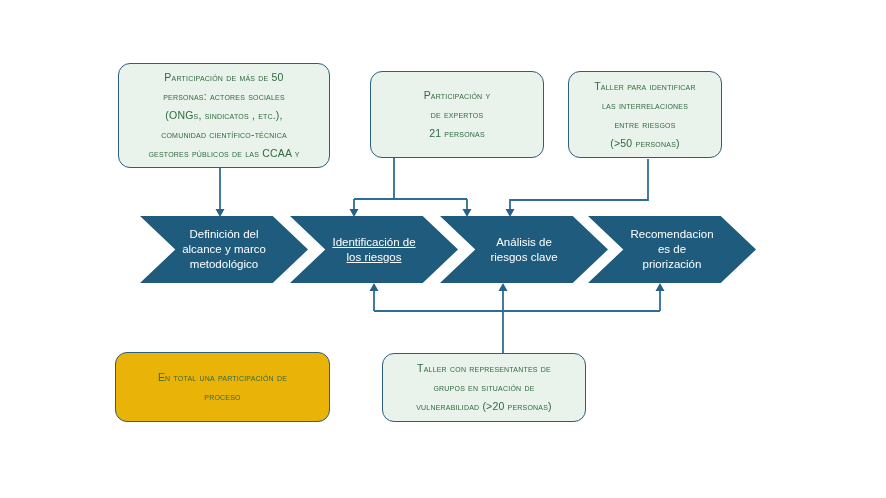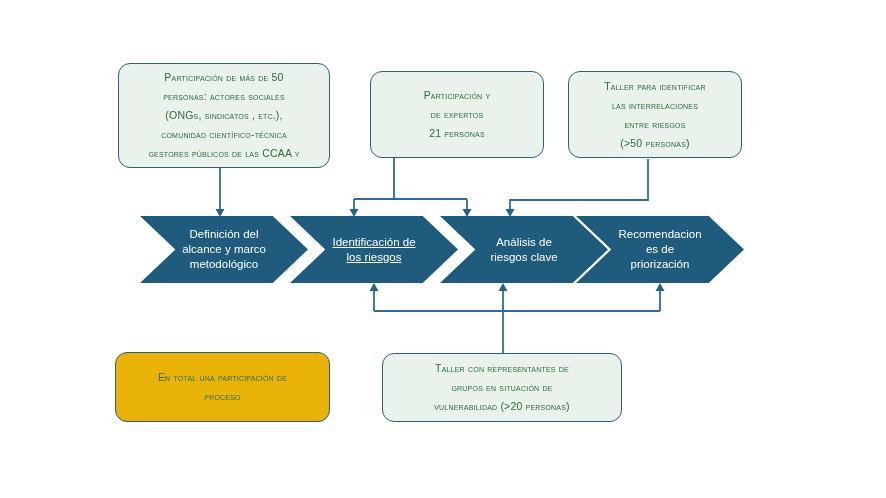--- a/index.html
+++ b/index.html
@@ -29,43 +29,43 @@
     letter-spacing: 0.2px;
     display: flex;
     flex-direction: column;
     justify-content: center;
     align-items: center;
     text-align: center;
   }
   .callout .line { line-height: 19px; white-space: nowrap; }
   #co-top-left   { left: 118px; top: 63px;  width: 212px; height: 105px; justify-content: center; }
   #co-top-mid    { left: 370px; top: 71px;  width: 174px; height: 87px; }
-  #co-top-right  { left: 568px; top: 71px;  width: 174px; height: 87px; }
+  #co-top-right  { left: 568px; top: 71px;  width: 154px; height: 87px; }
   #co-bottom-left{ left: 115px; top: 352px; width: 215px; height: 70px; background: #eab308; }
-  #co-bottom-mid { left: 382px; top: 353px; width: 240px; height: 69px; }
+  #co-bottom-mid { left: 382px; top: 353px; width: 204px; height: 69px; }
   .chevron {
     position: absolute;
     top: 216px;
     width: 168px;
     height: 67px;
     background: #1e5b7d;
     clip-path: polygon(0% 0%, 79% 0%, 100% 50%, 79% 100%, 0% 100%, 21% 50%);
     color: #ffffff;
     font-size: 11.5px;
     display: flex;
     flex-direction: column;
     justify-content: center;
     align-items: center;
     text-align: center;
   }
   .chevron .line { line-height: 15px; white-space: nowrap; }
   #chev-1 { left: 140px; }
   #chev-2 { left: 290px; text-decoration: underline; }
   #chev-3 { left: 440px; }
-  #chev-4 { left: 576px; }
+  #chev-4 { left: 588px; }
 </style>
 </head>
 <body>
 
 <div class="stage">
 
   <svg class="connectors" viewBox="0 0 886 498" xmlns="http://www.w3.org/2000/svg">
     <g stroke="#2e6e94" stroke-width="1.8" fill="none">
 
       <path d="M220 168 V209"></path>

